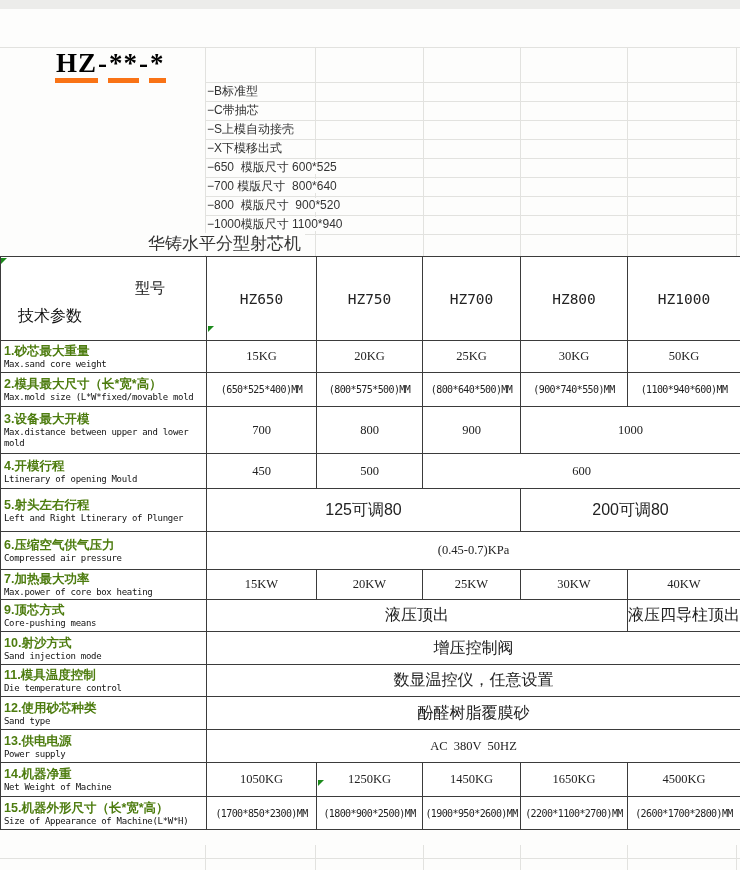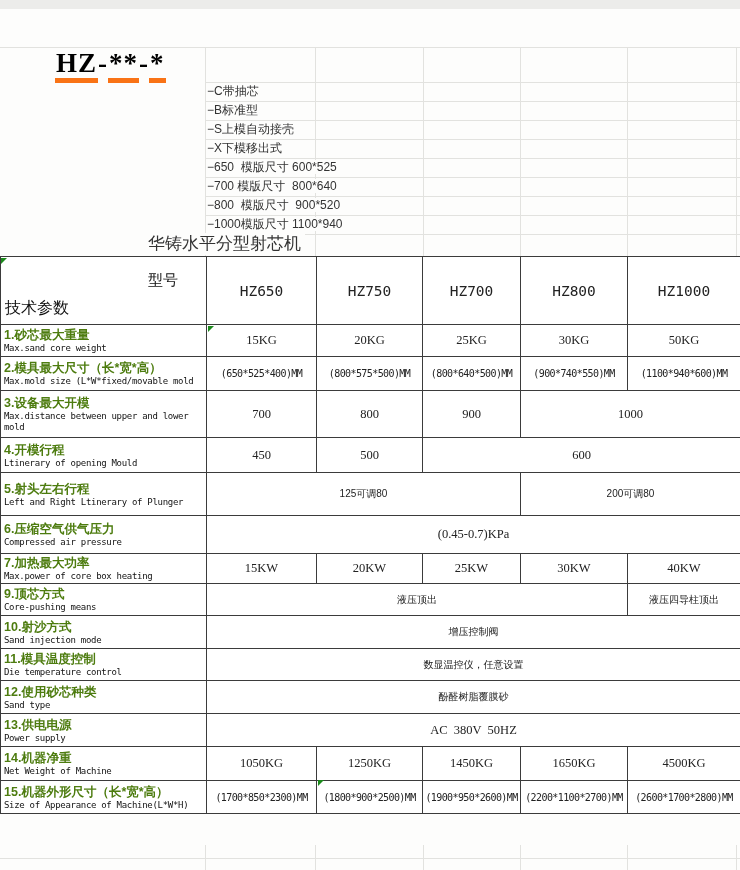--- a/index.html
+++ b/index.html
@@ -25,21 +25,21 @@
          text-align:center;overflow:hidden;}
   .label-cell{text-align:left !important;padding:1px 2px 1px 3px !important;}
   .cn{font-size:12.5px;font-weight:bold;line-height:16px;color:#4d7c0f;white-space:nowrap;}
   .en{font-family:"DejaVu Sans Mono",monospace;font-size:9px;line-height:11px;
       letter-spacing:-0.3px;color:#111;}
   .corner-top{text-align:right;padding:9px 28px 0 0;font-size:15px;color:#111;}
   .corner-bot{text-align:left;padding:8px 0 0 4px;font-size:16px;color:#111;}
   .model{font-family:"DejaVu Sans Mono",monospace;font-size:14.5px;}
   .val{font-family:Liberation Serif, serif;font-size:12.5px;line-height:15px;white-space:pre-wrap;}
   .dim{font-family:"DejaVu Sans Mono",monospace;font-size:10px;letter-spacing:-0.6px;white-space:pre;}
-  .cnval{font-size:10px;white-space:pre;}
+  .cnval{font-size:16px;white-space:pre;}
   .tri{position:absolute;width:0;height:0;z-index:4;
        border-top:6px solid #1c8a1c;border-right:6px solid transparent;}
 </style>
 </head>
 <body>
 
 <div class="page">
 
   <div class="topstrip"></div>
 
@@ -65,22 +65,22 @@
   <div class="vline" style="left:205px;top:845px;height:25px"></div>
   <div class="vline" style="left:315px;top:845px;height:25px"></div>
   <div class="vline" style="left:423px;top:845px;height:25px"></div>
   <div class="vline" style="left:520px;top:845px;height:25px"></div>
   <div class="vline" style="left:627px;top:845px;height:25px"></div>
   <div class="vline" style="left:736px;top:845px;height:25px"></div>
 
   <div class="model-code"><span class="u">HZ</span><span>-</span><span class="u">**</span><span>-</span><span class="u">*</span></div>
 
   <div class="options">
+    <div class="opt"><span>−B标准型</span></div>
     <div class="opt"><span>−C带抽芯</span></div>
-    <div class="opt"><span>−B标准型</span></div>
     <div class="opt"><span>−S上模自动接壳</span></div>
     <div class="opt"><span>−X下模移出式</span></div>
     <div class="opt"><span>−650  模版尺寸 600*525</span></div>
     <div class="opt"><span>−700 模版尺寸  800*640</span></div>
     <div class="opt"><span>−800  模版尺寸  900*520</span></div>
     <div class="opt"><span>−1000模版尺寸 1100*940</span></div>
   </div>
 
   <div class="subtitle">华铸水平分型射芯机</div>
 
@@ -88,21 +88,21 @@
     <colgroup>
       <col style="width:206px">
         <col style="width:110px">
         <col style="width:106px">
       <col style="width:98px">
         <col style="width:107px">
         <col style="width:113px">
     </colgroup>
     <tbody>
       <tr style="height:68px">
-        <td class="label-cell" style="padding:0 !important;">
+        <td class="label-cell" style="padding:13px !important;">
           <div class="corner-top">型号</div>
           <div class="corner-bot">技术参数</div>
         </td>
         <td class="model">HZ650</td>
         <td class="model">HZ750</td>
         <td class="model">HZ700</td>
         <td class="model">HZ800</td>
         <td class="model">HZ1000</td>
       </tr>
       <tr style="height:32px">

